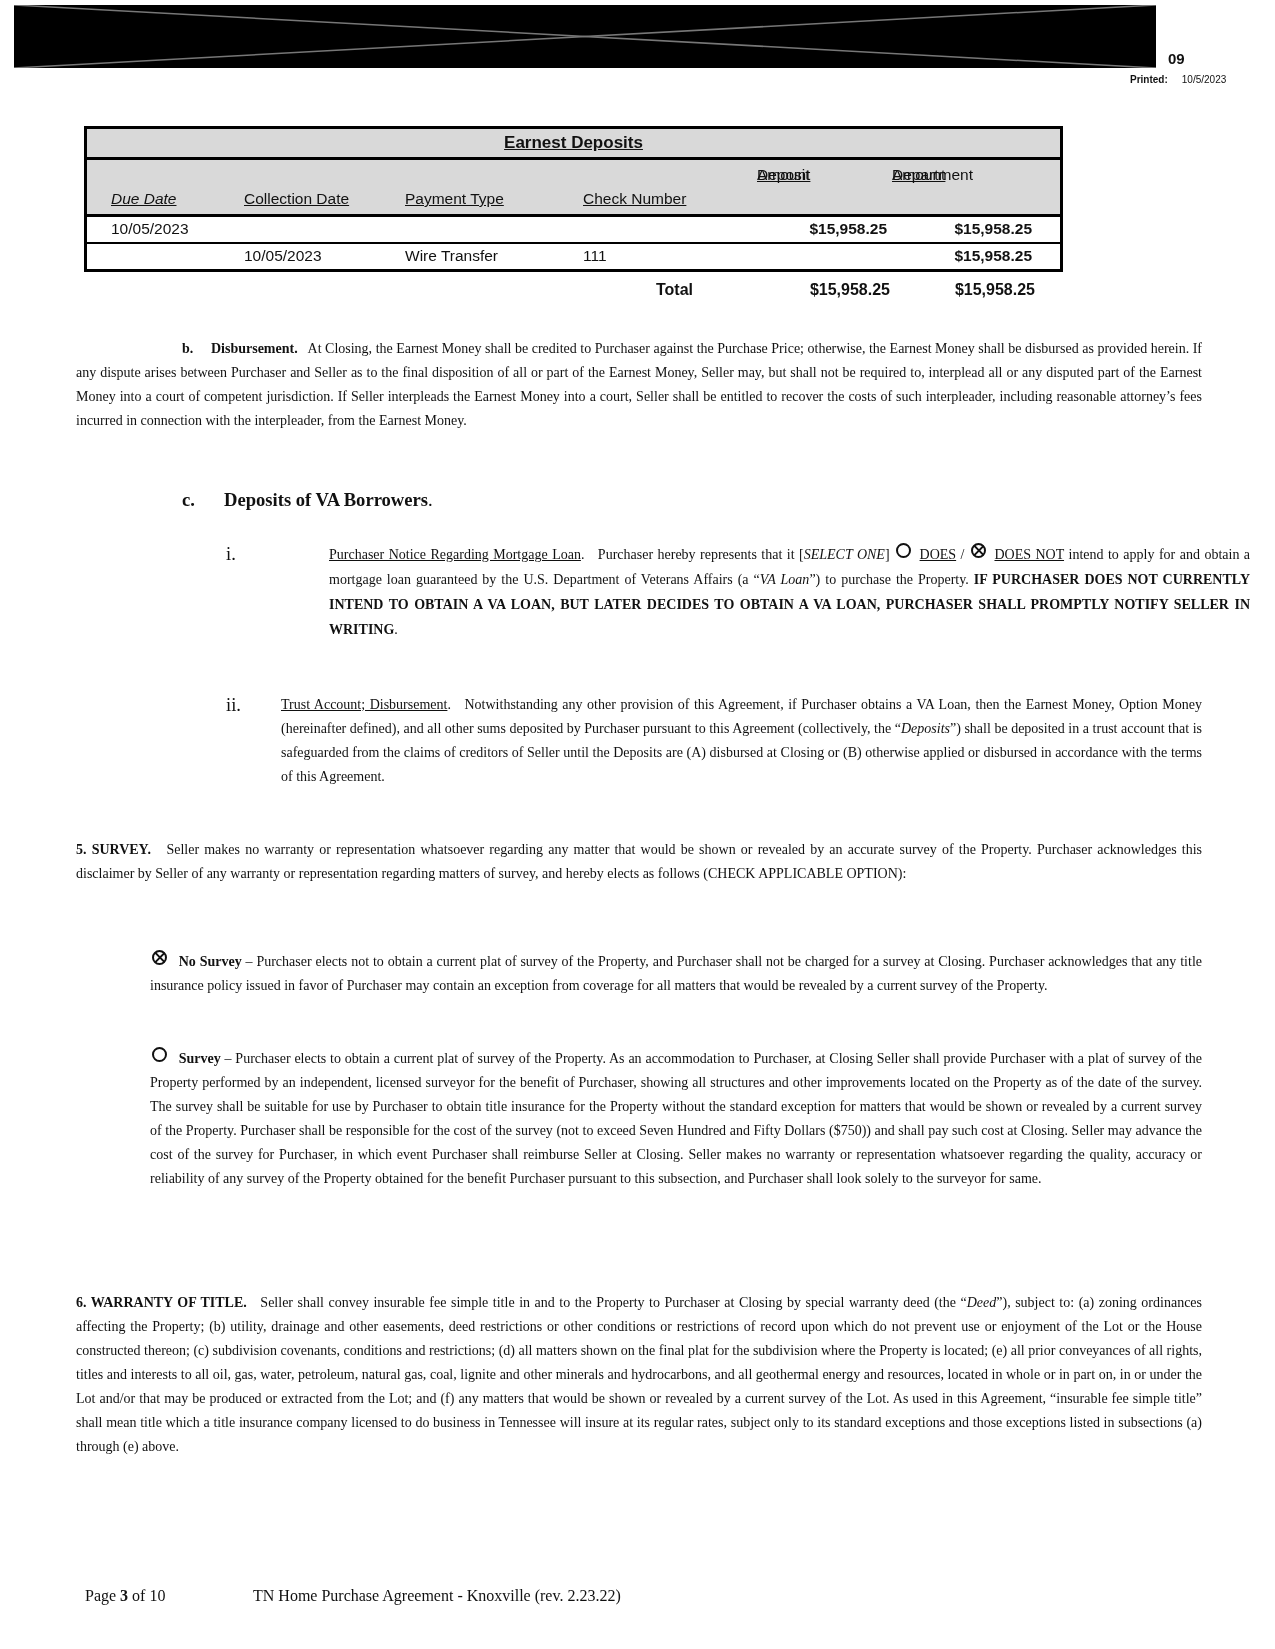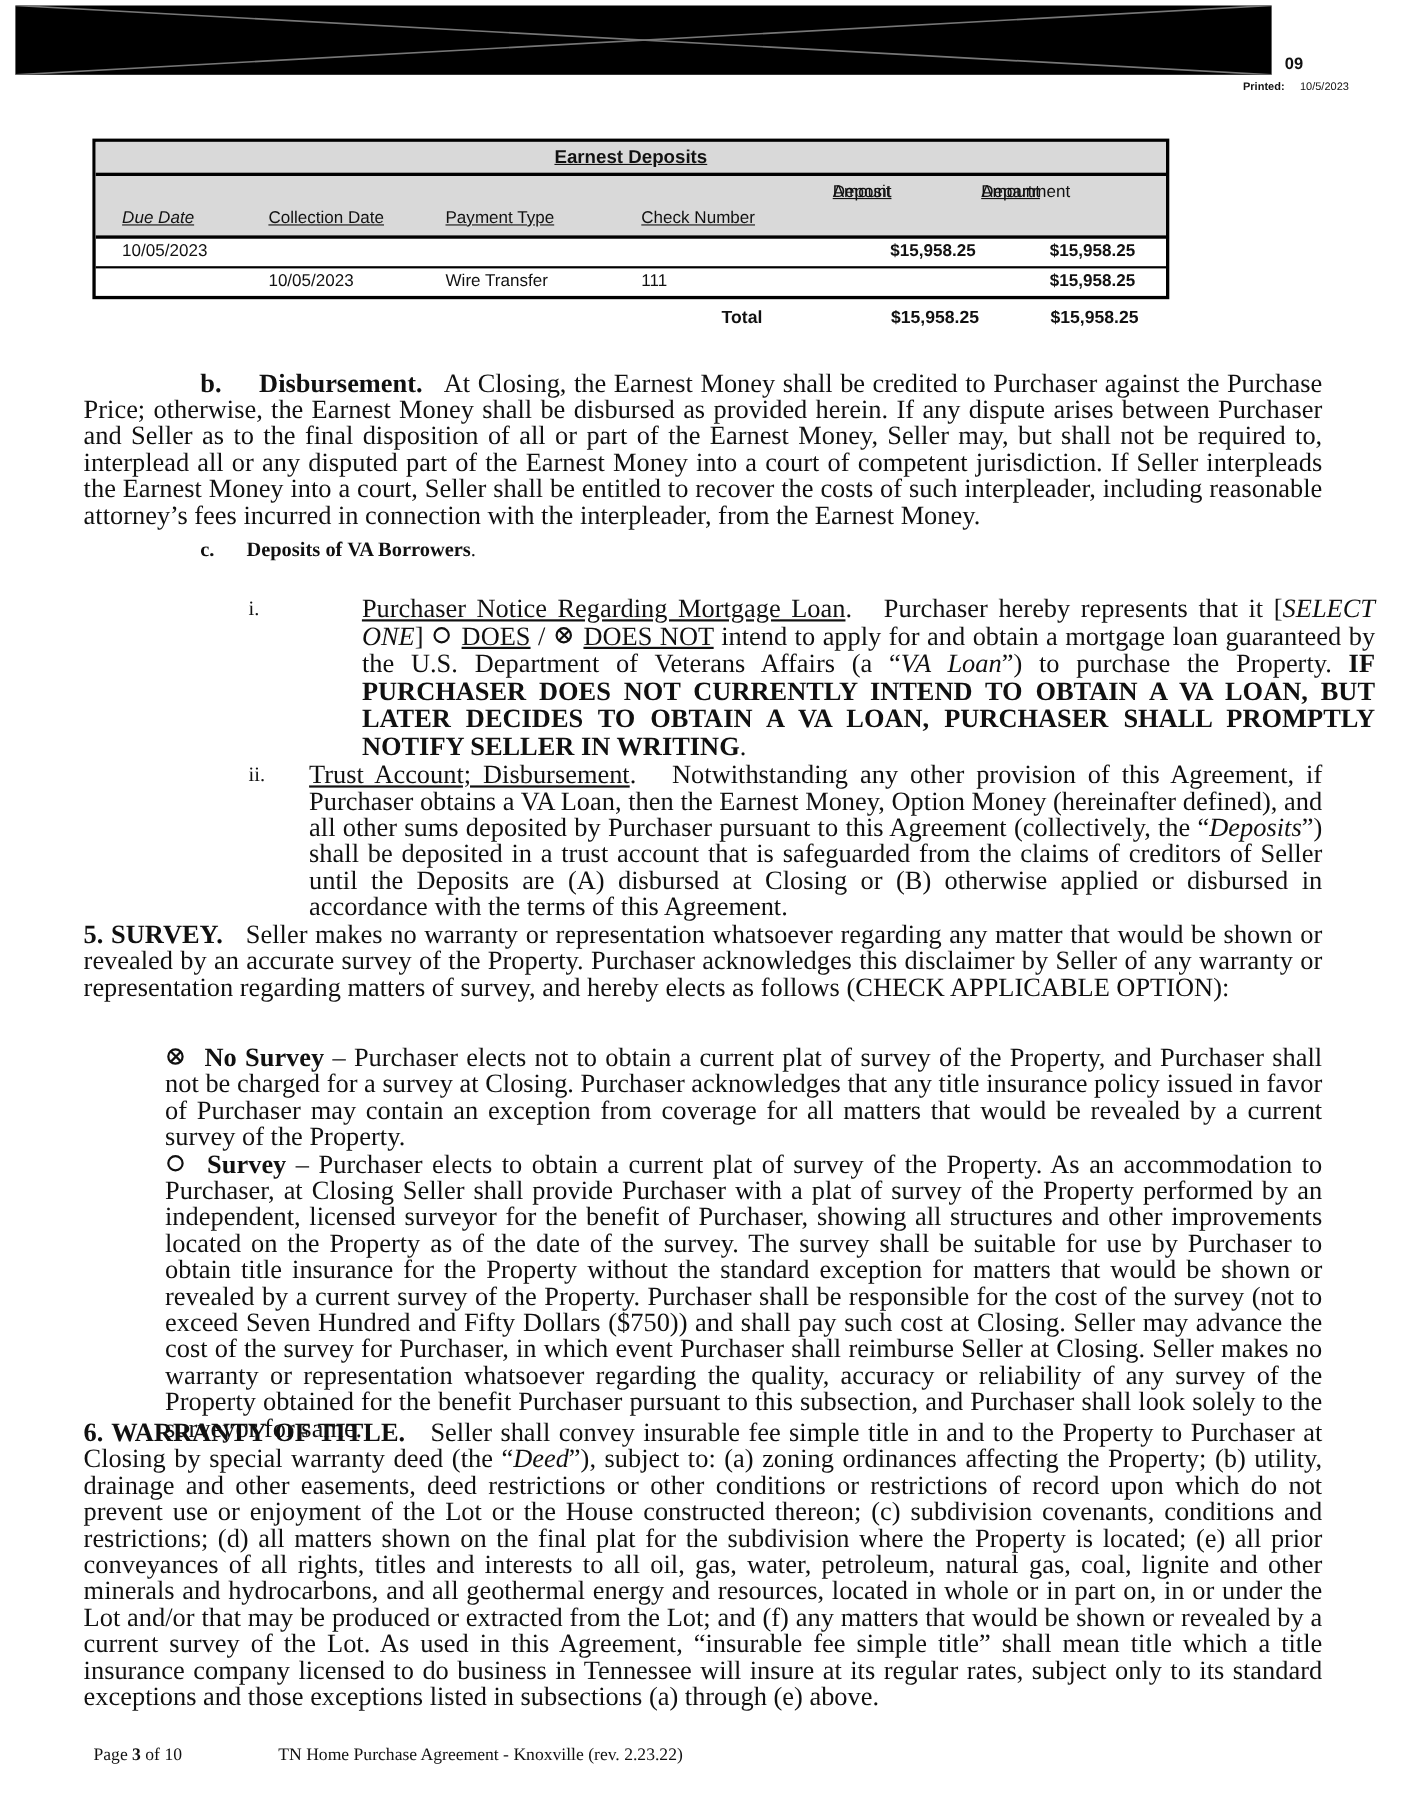--- a/index.html
+++ b/index.html
@@ -24,21 +24,21 @@
   .ed-head .two .l1 { text-decoration: none; display: block; }
   .ed-head .two .l2 { text-decoration: underline; display: block; text-align: right; }
   .ed-row { position: relative; height: 25px; }
   .ed-row + .ed-row { border-top: 2px solid #000; }
   .ed-row span, .ed-total span { position: absolute; top: 3px; }
   .ed-total { position: absolute; left: 84px; top: 278px; width: 979px; height: 24px;
               font-family: "Liberation Sans", sans-serif; font-size: 16px; font-weight: bold; }
   .ra { text-align: right; font-weight: bold; }
 
   
-  .p { position: absolute; font-size: 24px; line-height: 24px; text-align: justify; }
+  .p { position: absolute; font-size: 14px; line-height: 24px; text-align: justify; }
   .p b { font-weight: bold; }
   .u { text-decoration: underline; }
   .i { font-style: italic; }
   .lbl-abs { position: absolute; font-size: 18.6px; line-height: 24px; }
   .radio { display: inline-block; width: 11px; height: 11px; border: 2px solid #111; border-radius: 50%;
            position: relative; vertical-align: 1px; margin: 0 4px 0 2px; }
   .radio.x::before, .radio.x::after { content: ""; position: absolute; left: 5px; top: -1px; width: 2px; height: 13px;
            background: #111; }
   .radio.x::before { transform: rotate(45deg); }
   .radio.x::after { transform: rotate(-45deg); }

